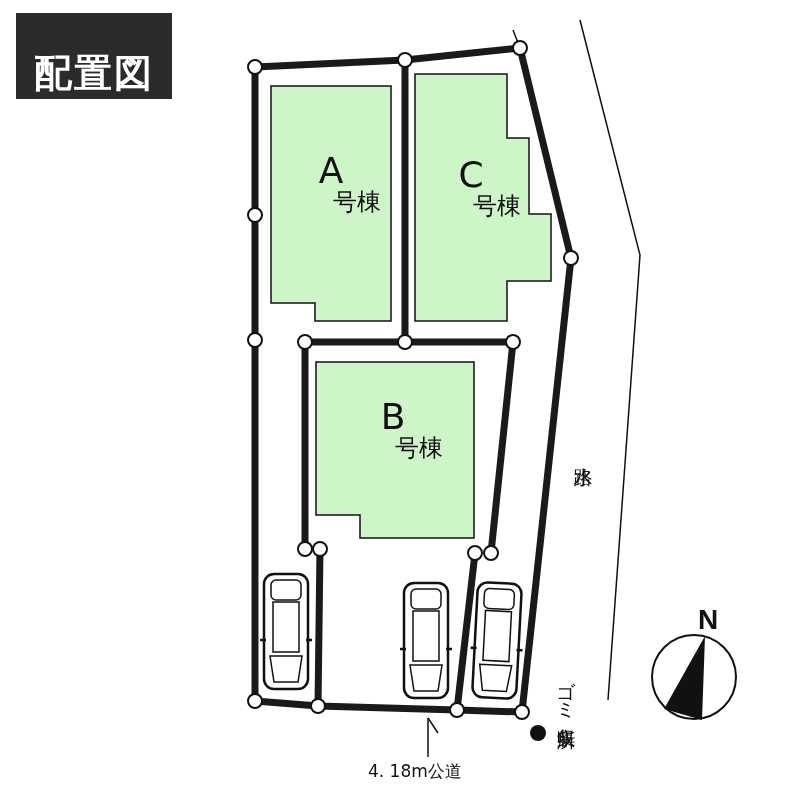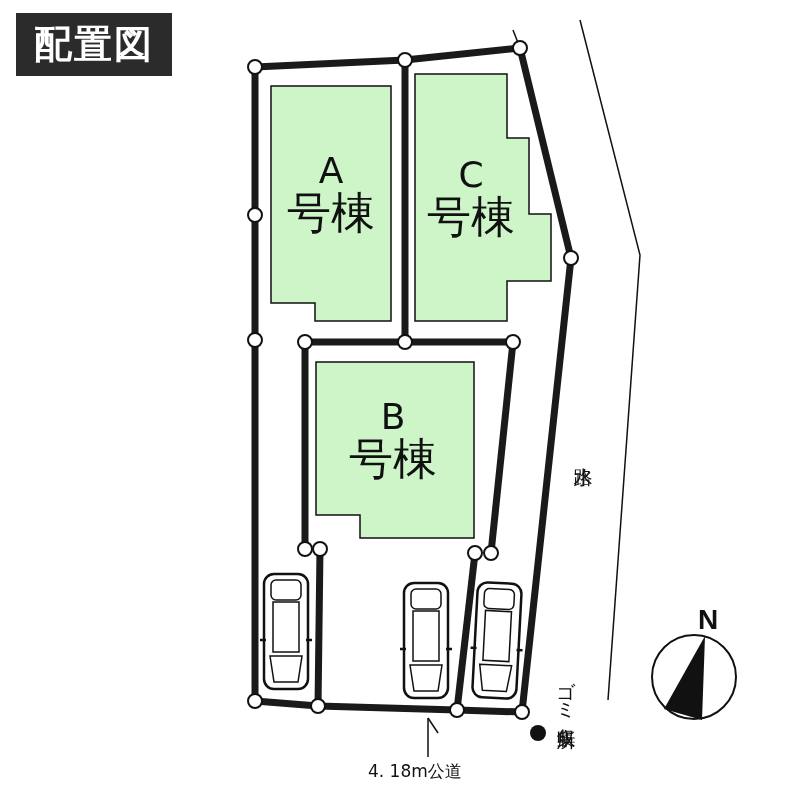--- a/index.html
+++ b/index.html
@@ -1,22 +1,22 @@
 <!DOCTYPE html>
 <html><head>
 <meta charset="utf-8">
 <style>
   html, body { margin:0; padding:0; background:#ffffff; }
   body { width:800px; height:797px; position:relative; overflow:hidden; font-family:"DejaVu Sans", sans-serif; }
-  #title-box { position:absolute; left:16px; top:13px; width:156px; height:63px; background:#2b2b2b; display:flex; align-items:center; justify-content:center; }
+  #title-box { position:absolute; left:16px; top:13px; width:156px; height:86px; background:#2b2b2b; display:flex; align-items:flex-end; justify-content:center; }
   #title-box span { color:#ffffff; font-family:"DejaVu Serif", serif; font-weight:bold; font-size:38px; letter-spacing:2px; }
   svg { position:absolute; left:0; top:0; }
   .lbl { position:absolute; text-align:center; color:#111; line-height:1.05; }
   .bld-letter { font-size:36px; }
-  .bld-suffix { font-size:44px; }
+  .bld-suffix { font-size:24px;text-align:right; }
   .vert { position:absolute; color:#111; writing-mode:vertical-rl; font-size:19px; letter-spacing:1px; }
   .road { position:absolute; left:368px; top:760px; font-size:17px; color:#111; }
   .north { position:absolute; left:698px; top:604px; font-size:28px; font-weight:bold; color:#111; font-family:"Liberation Sans", sans-serif; }
 </style>
 </head>
 <body>
 
 <div id="title-box">
   <span>配置図</span>
 </div>

